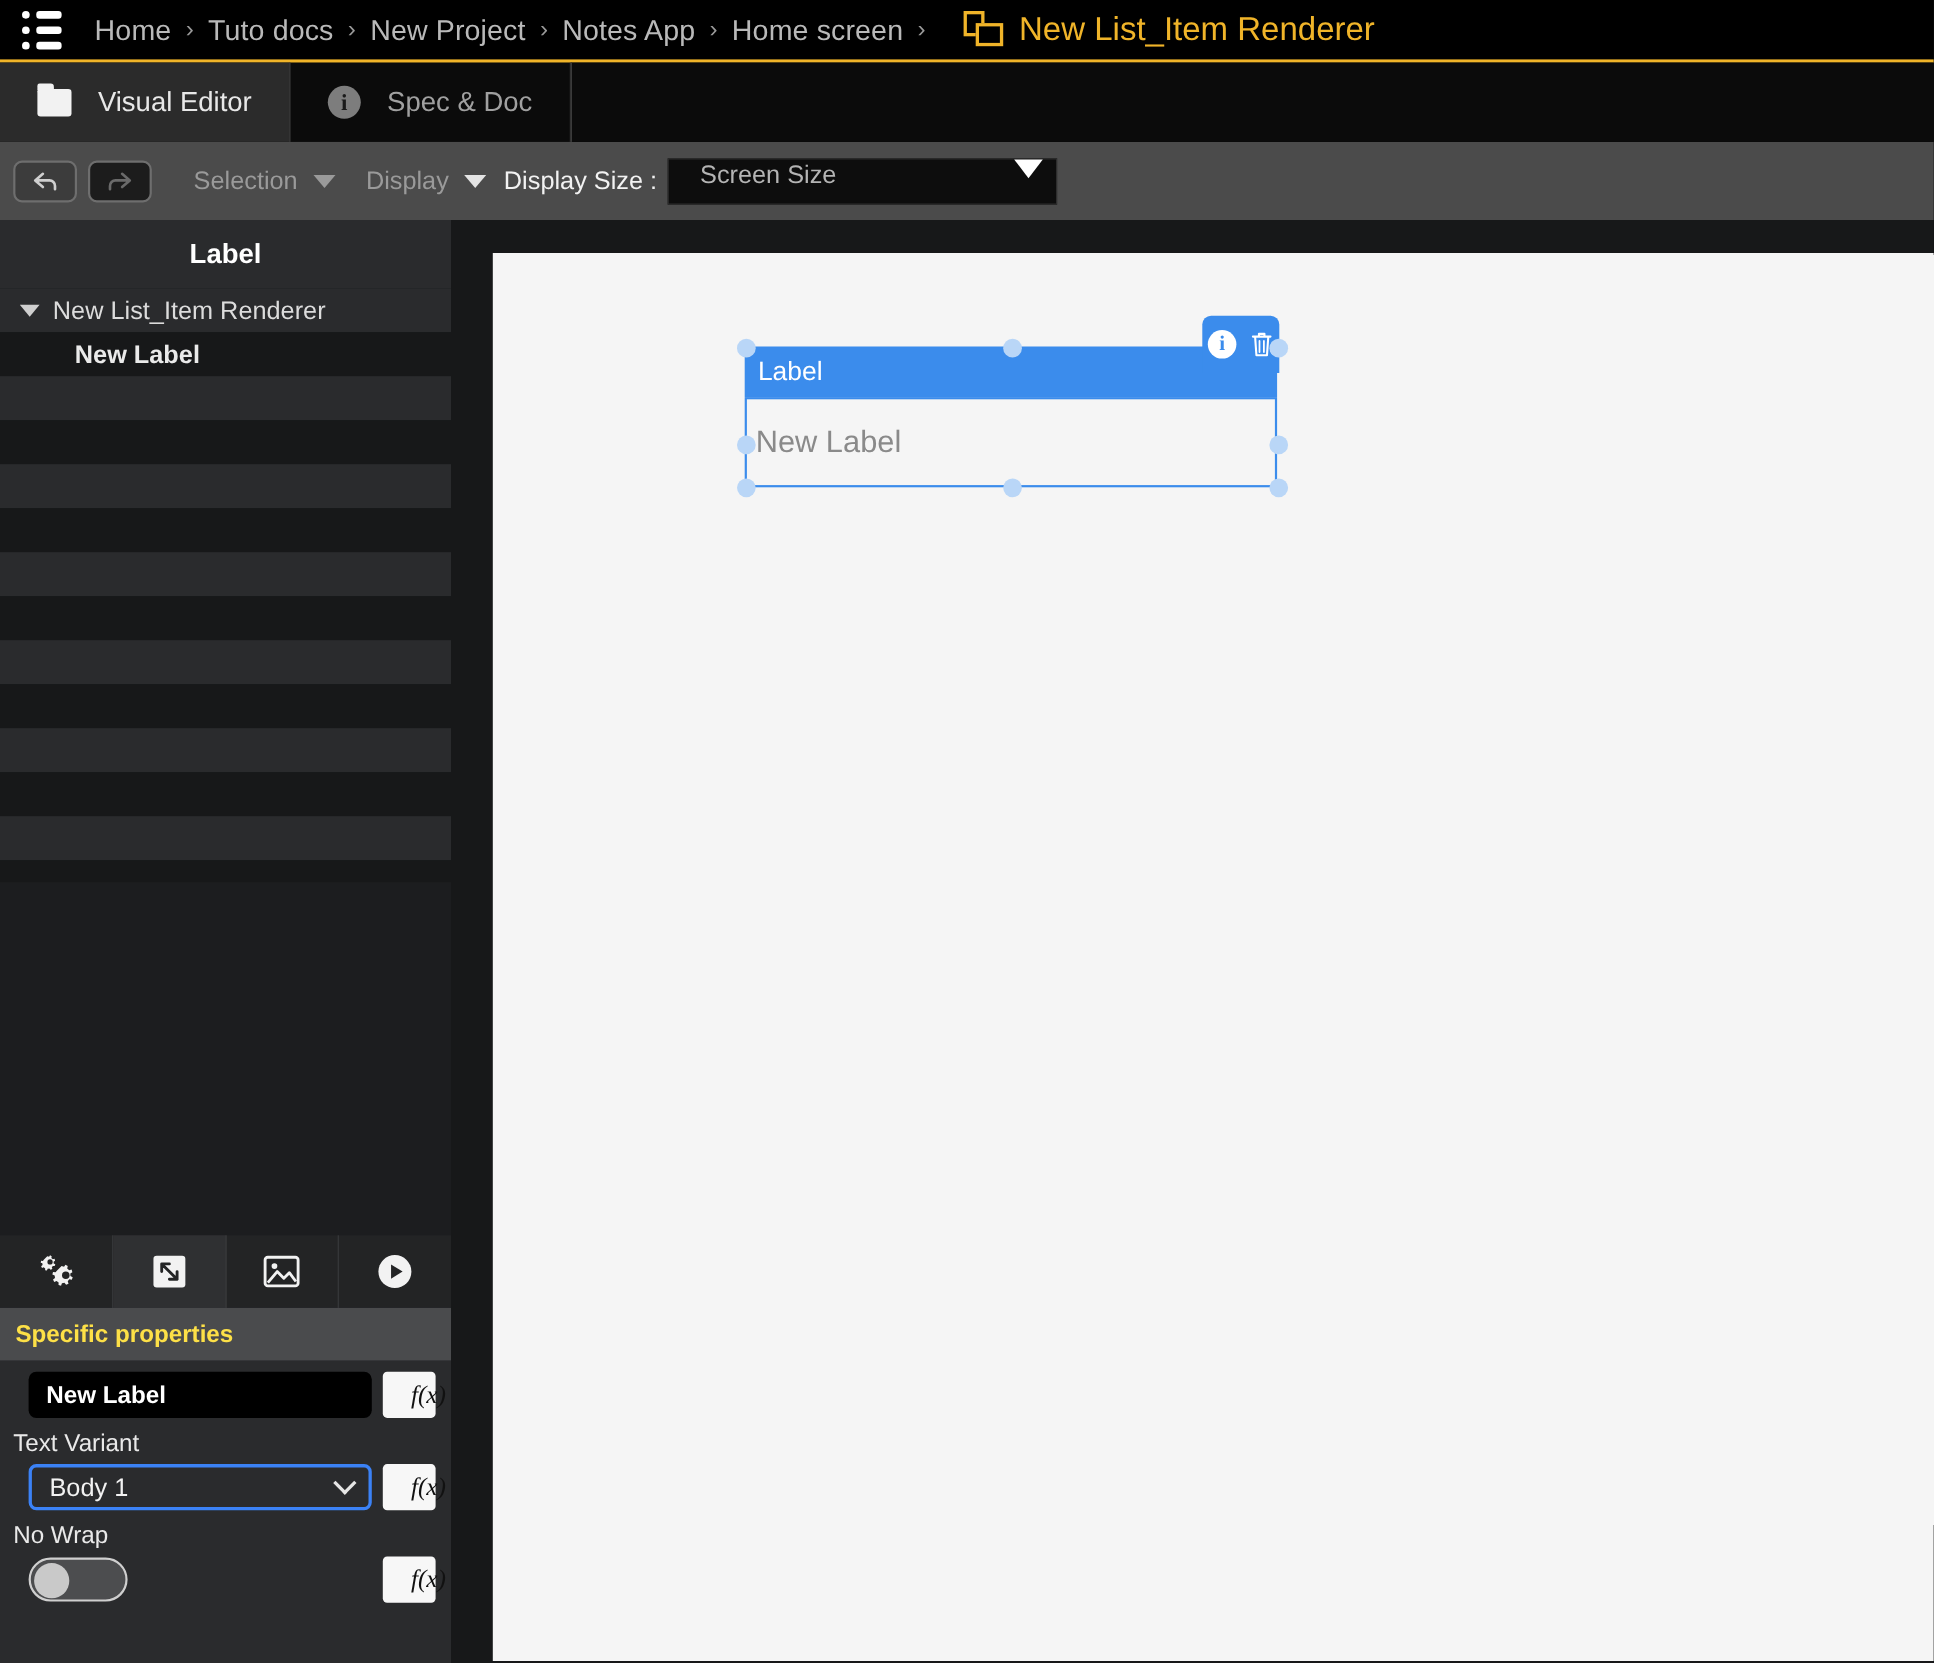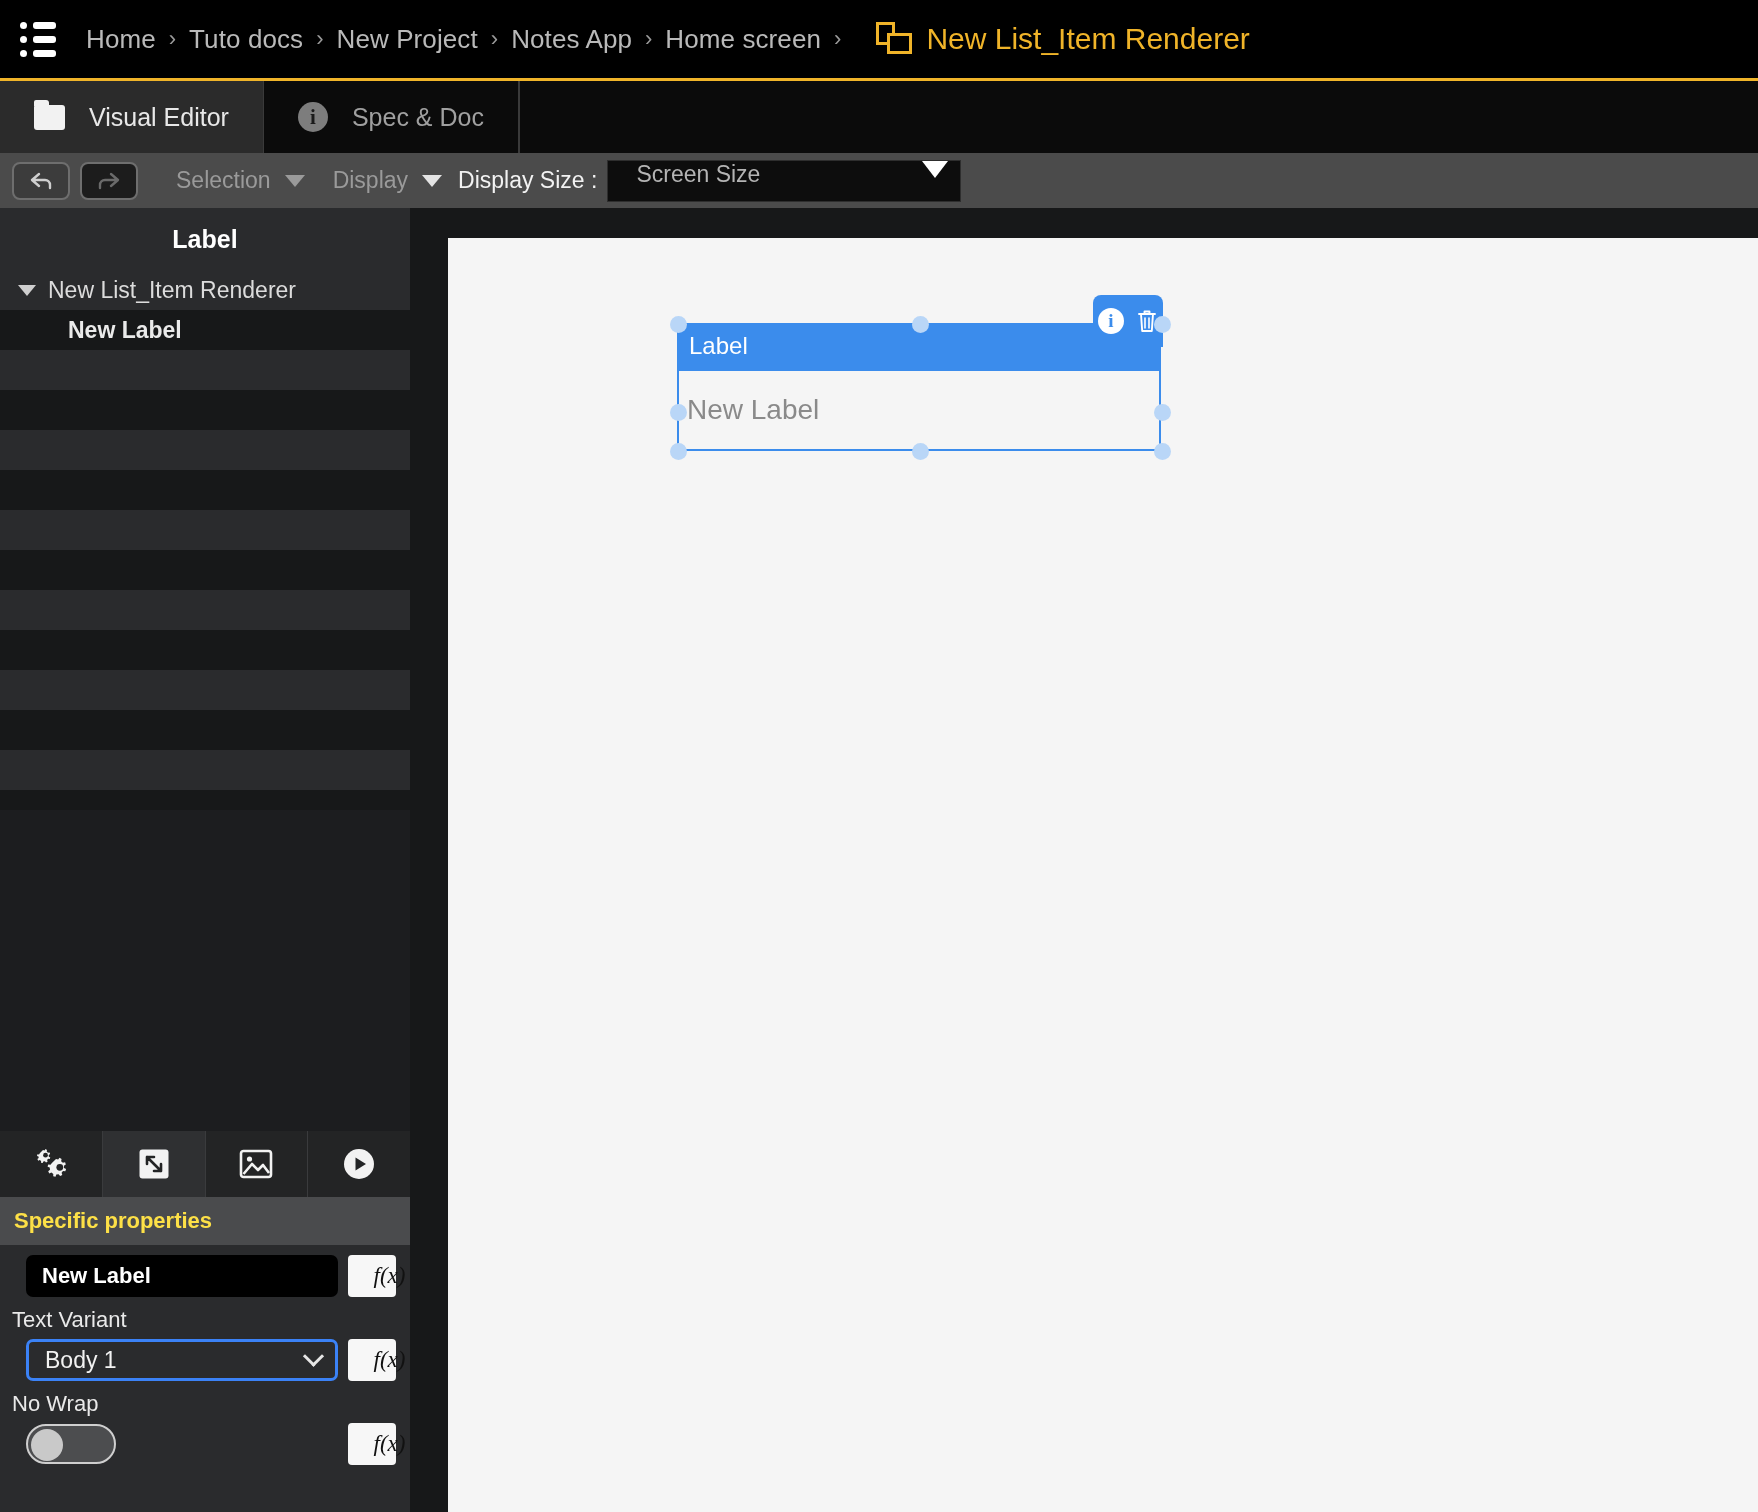--- a/index.html
+++ b/index.html
@@ -5,21 +5,21 @@
   * { box-sizing: border-box; margin: 0; padding: 0; }
   html, body {
     width: 1758px; height: 1512px;
     background: #0a0a0a;
     font-family: "Liberation Sans", sans-serif;
     overflow: hidden;
   }
 
   
   .topbar {
-    height: 81px;
+    height: 57px;
     background: #000000;
     display: flex;
     align-items: center;
     padding-left: 16px;
     border-bottom: 3px solid #f0b429;
   }
   .hamburger {
     width: 44px; height: 44px;
     display: flex; flex-direction: column;
     justify-content: center; gap: 7px;
@@ -101,21 +101,21 @@
     color: #1a1a1a;
     font-family: "Liberation Serif", serif;
     font-weight: bold;
     font-size: 21px;
     display:flex; align-items:center; justify-content:center;
   }
   .tabstrip-rest { flex: 1; background: #0b0b0b; border-left: 1px solid #3a3a3a; }
 
   
   .toolbar {
-    height: 55px;
+    height: 71px;
     background: #4b4b4b;
     display: flex; align-items: center;
     padding-left: 12px;
     gap: 0;
   }
   .navbtn {
     width: 58px; height: 38px;
     border: 2px solid #6e6e6e;
     border-radius: 8px;
     background: #3c3c3c;

